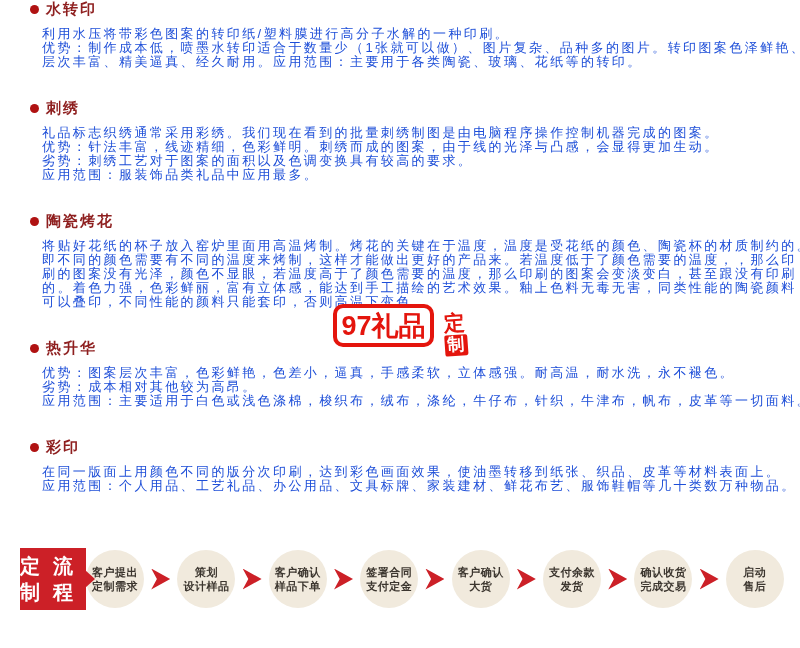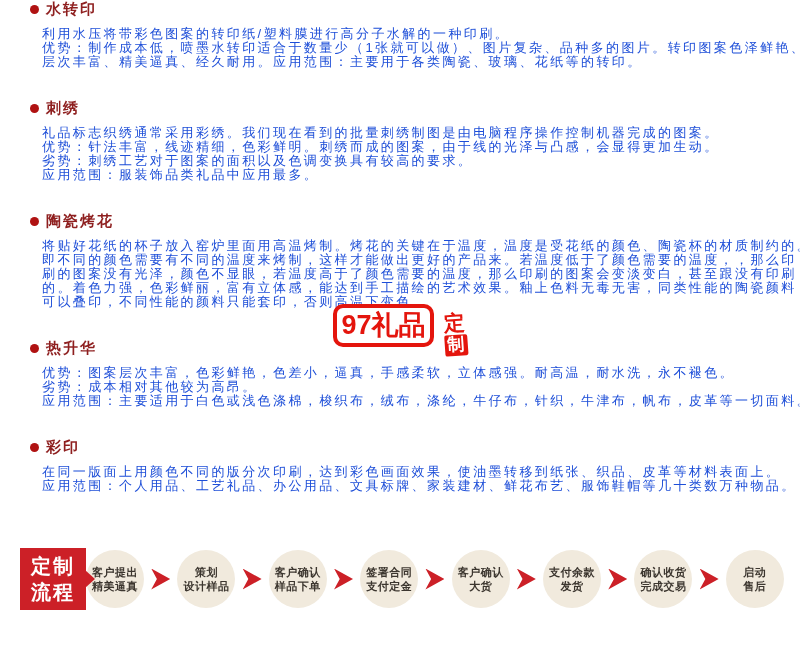--- a/index.html
+++ b/index.html
@@ -17,41 +17,41 @@
   .sec-head{ display:flex; align-items:center; gap:7px; margin-left:30px; margin-bottom:8px; }
   .bullet{ width:9px; height:9px; border-radius:50%; background:#b01212; flex:0 0 auto; }
   .sec-title{ font-size:15px; font-weight:bold; color:#8e1f1f; letter-spacing:2px; }
   .sec-body{ margin-left:42px; font-size:13px; line-height:14px; color:#1d4ed8;
              letter-spacing:2.4px; white-space:nowrap; }
 
   
   .watermark-box{
     position:absolute; left:333px; top:304px; width:101px; height:43px;
     background:#ffffff; border:4px solid #e4150d; border-radius:10px;
-    display:flex; align-items:flex-end; justify-content:center;
+    display:flex; align-items:center; justify-content:center;
     color:#e4150d; font-weight:bold; font-size:27px; letter-spacing:0px;
   }
   .seal{
     position:absolute; left:438px; top:311px; width:34px;
     display:flex; flex-direction:column; align-items:center;
     transform:rotate(-4deg); line-height:1.1;
   }
   .seal-ding{ font-size:21px; font-weight:bold; color:#e4150d; }
   .seal-zhi{ font-size:17px; font-weight:bold; color:#ffffff; background:#e4150d;
              padding:1px 3px; border-radius:2px; margin-top:1px; }
 
   
   .flow{
     position:absolute; left:20px; right:16px; top:548px; height:62px;
     display:flex; align-items:center;
   }
   .flow-label{
     position:relative; width:66px; height:62px; background:#cc2027;
     color:#ffffff; font-weight:bold; font-size:20px; letter-spacing:2px;
-    display:flex; flex-direction:column; align-items:center; justify-content:center;
+    display:flex; align-items:center; justify-content:center;
     line-height:1.3; flex:0 0 auto;
   }
   .flow-label::after{
     content:""; position:absolute; right:-9px; top:50%; transform:translateY(-50%);
     border-left:10px solid #cc2027; border-top:9px solid transparent; border-bottom:9px solid transparent;
   }
   .flow-steps{
     flex:1; display:flex; align-items:center; justify-content:space-between; 
   }
   .circle{
@@ -139,21 +139,21 @@
   </div>
 
   <div class="flow">
     <div class="flow-label">
       <div>定制</div>
       <div>流程</div>
     </div>
     <div id="flow-steps" class="flow-steps">
         <div class="circle">
           <div>客户提出</div>
-          <div>精美逼真</div>
+          <div>定制需求</div>
         </div>
         <div class="flow-arrow"></div>
         <div class="circle">
           <div>策划</div>
           <div>设计样品</div>
         </div>
         <div class="flow-arrow"></div>
         <div class="circle">
           <div>客户确认</div>
           <div>样品下单</div>

